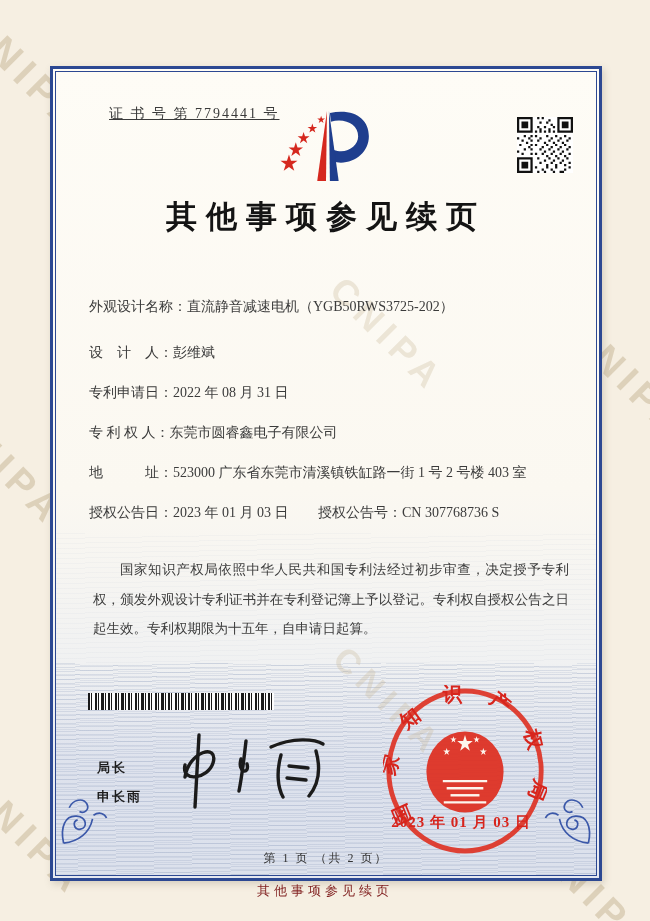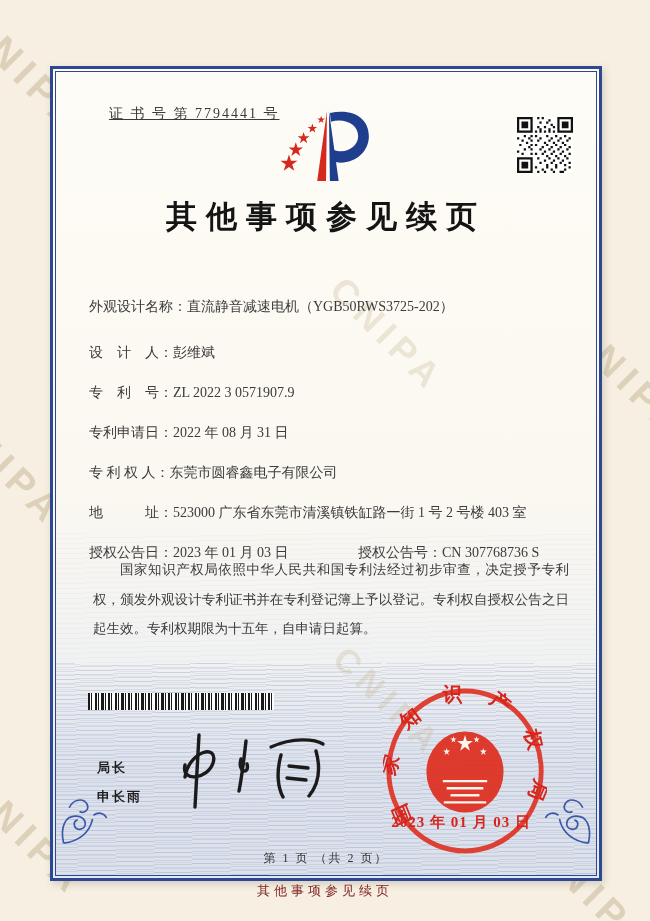--- a/index.html
+++ b/index.html
@@ -39,21 +39,21 @@
   .cert-no{position:absolute;left:56px;top:36px;font-size:14px;letter-spacing:2px;color:#3a3a3a;z-index:2;text-decoration:underline;}
   .logo{position:absolute;left:224px;top:40px;z-index:2;}
   .qr{position:absolute;left:464px;top:48px;width:56px;height:56px;z-index:2;background:#fff;}
   .title{position:absolute;left:0;top:127px;width:100%;text-align:center;
     font-size:31px;font-weight:700;letter-spacing:9px;color:#141414;z-index:2;}
   .fields{position:absolute;left:36px;top:204px;width:480px;z-index:2;font-size:14px;color:#3b3b3b;}
   .frow{height:23px;line-height:23px;margin-bottom:17px;white-space:nowrap;}
   .frow.gap{margin-bottom:23px;margin-top:22px;}
   .frow .lab{color:#3b3b3b;}
   .frow .val{color:#3b3b3b;}
-  .frow .second{margin-left:66px;}
+  .frow .second{margin-left:26px;}
   .paras{position:absolute;left:40px;top:486px;width:476px;z-index:2;
     font-size:13.5px;line-height:29.5px;text-align:justify;color:#3b3b3b;}
   .paras p{margin:0;text-indent:2em;}
   .barcode{
     position:absolute;left:35px;top:624px;width:186px;height:17px;z-index:2;
     background:repeating-linear-gradient(90deg,
       #191919 0 2px,#fdfdfd 2px 3px,
       #191919 3px 4px,#fdfdfd 4px 7px,
       #191919 7px 9px,#fdfdfd 9px 10px,
       #191919 10px 11px,#fdfdfd 11px 13px,
@@ -132,23 +132,20 @@
   <div class="title">其他事项参见续页</div>
 
   <div class="fields">
     <div class="frow gap">
       <span class="lab">外观设计名称：</span><span class="val">直流静音减速电机（YGB50RWS3725-202）</span>
     </div>
     <div class="frow">
       <span class="lab">设　计　人：</span><span class="val">彭维斌</span>
     </div>
     <div class="frow">
-      <span class="lab">专　利　号：</span><span class="val">ZL 2022 3 0571907.9</span>
-    </div>
-    <div class="frow">
       <span class="lab">专利申请日：</span><span class="val">2022 年 08 月 31 日</span>
     </div>
     <div class="frow">
       <span class="lab">专 利 权 人：</span><span class="val">东莞市圆睿鑫电子有限公司</span>
     </div>
     <div class="frow">
       <span class="lab">地　　　址：</span><span class="val">523000 广东省东莞市清溪镇铁缸路一街 1 号 2 号楼 403 室</span>
     </div>
     <div class="frow">
       <span class="lab">授权公告日：</span><span class="val">2023 年 01 月 03 日</span>

